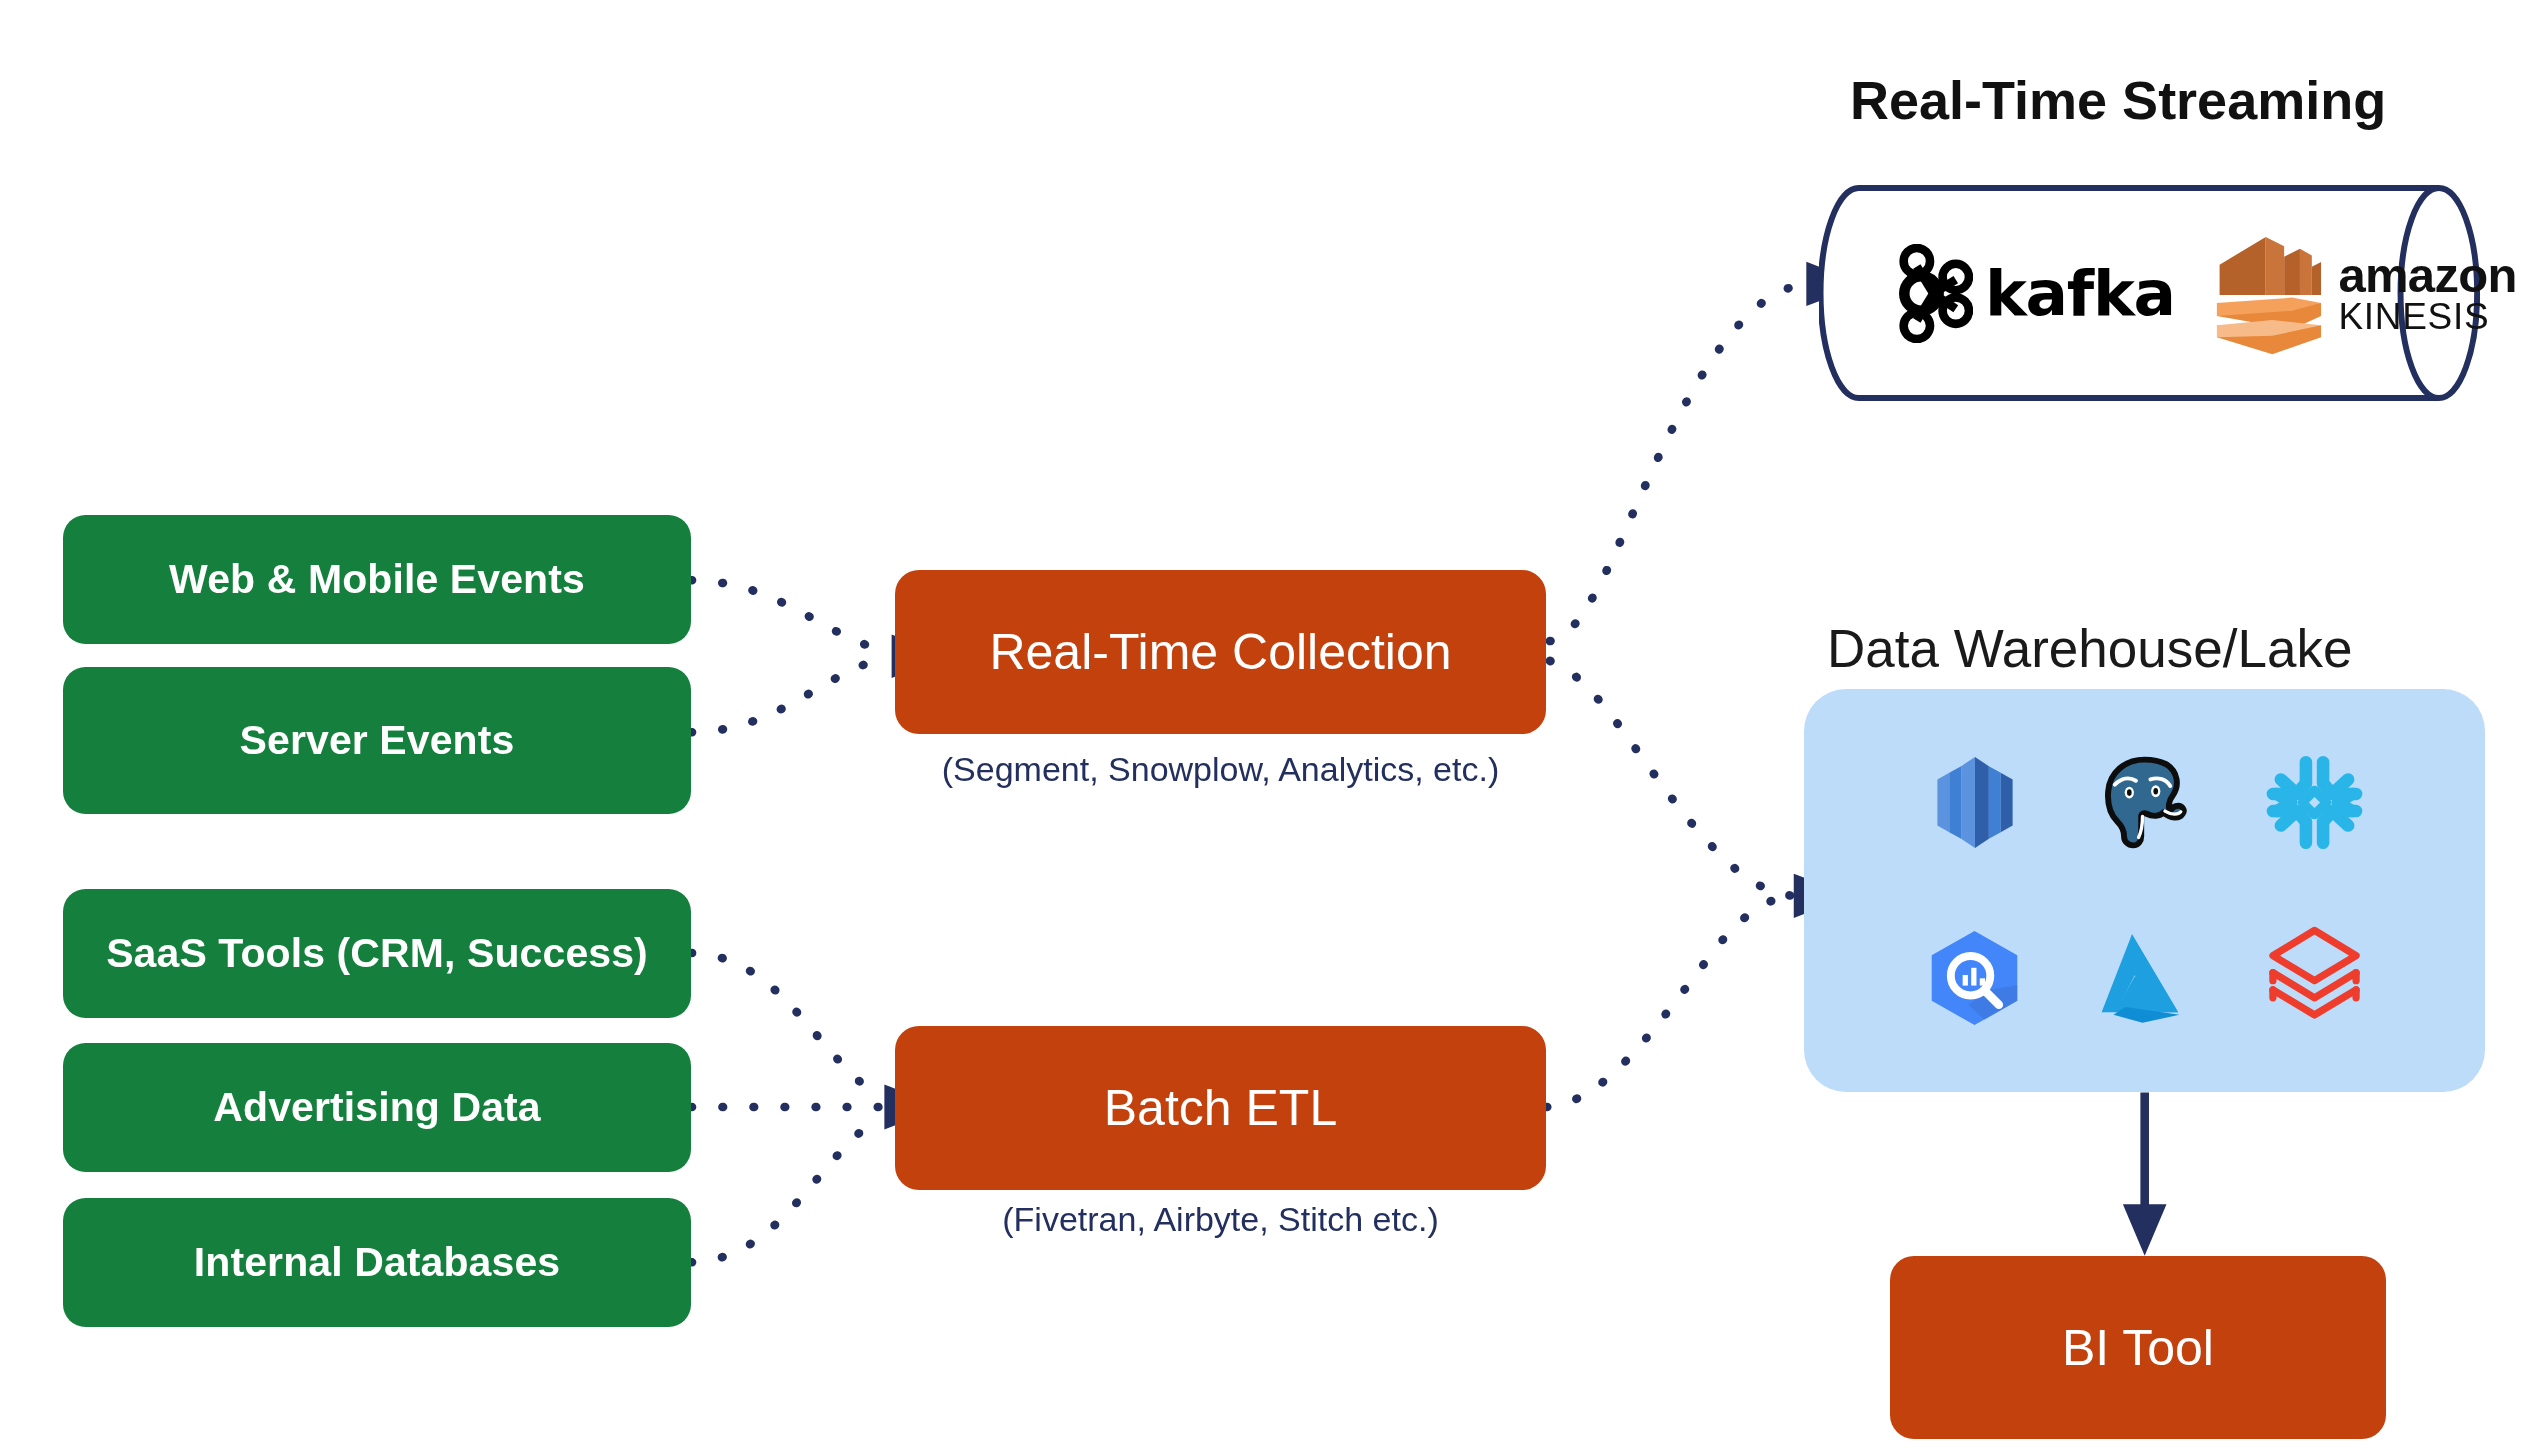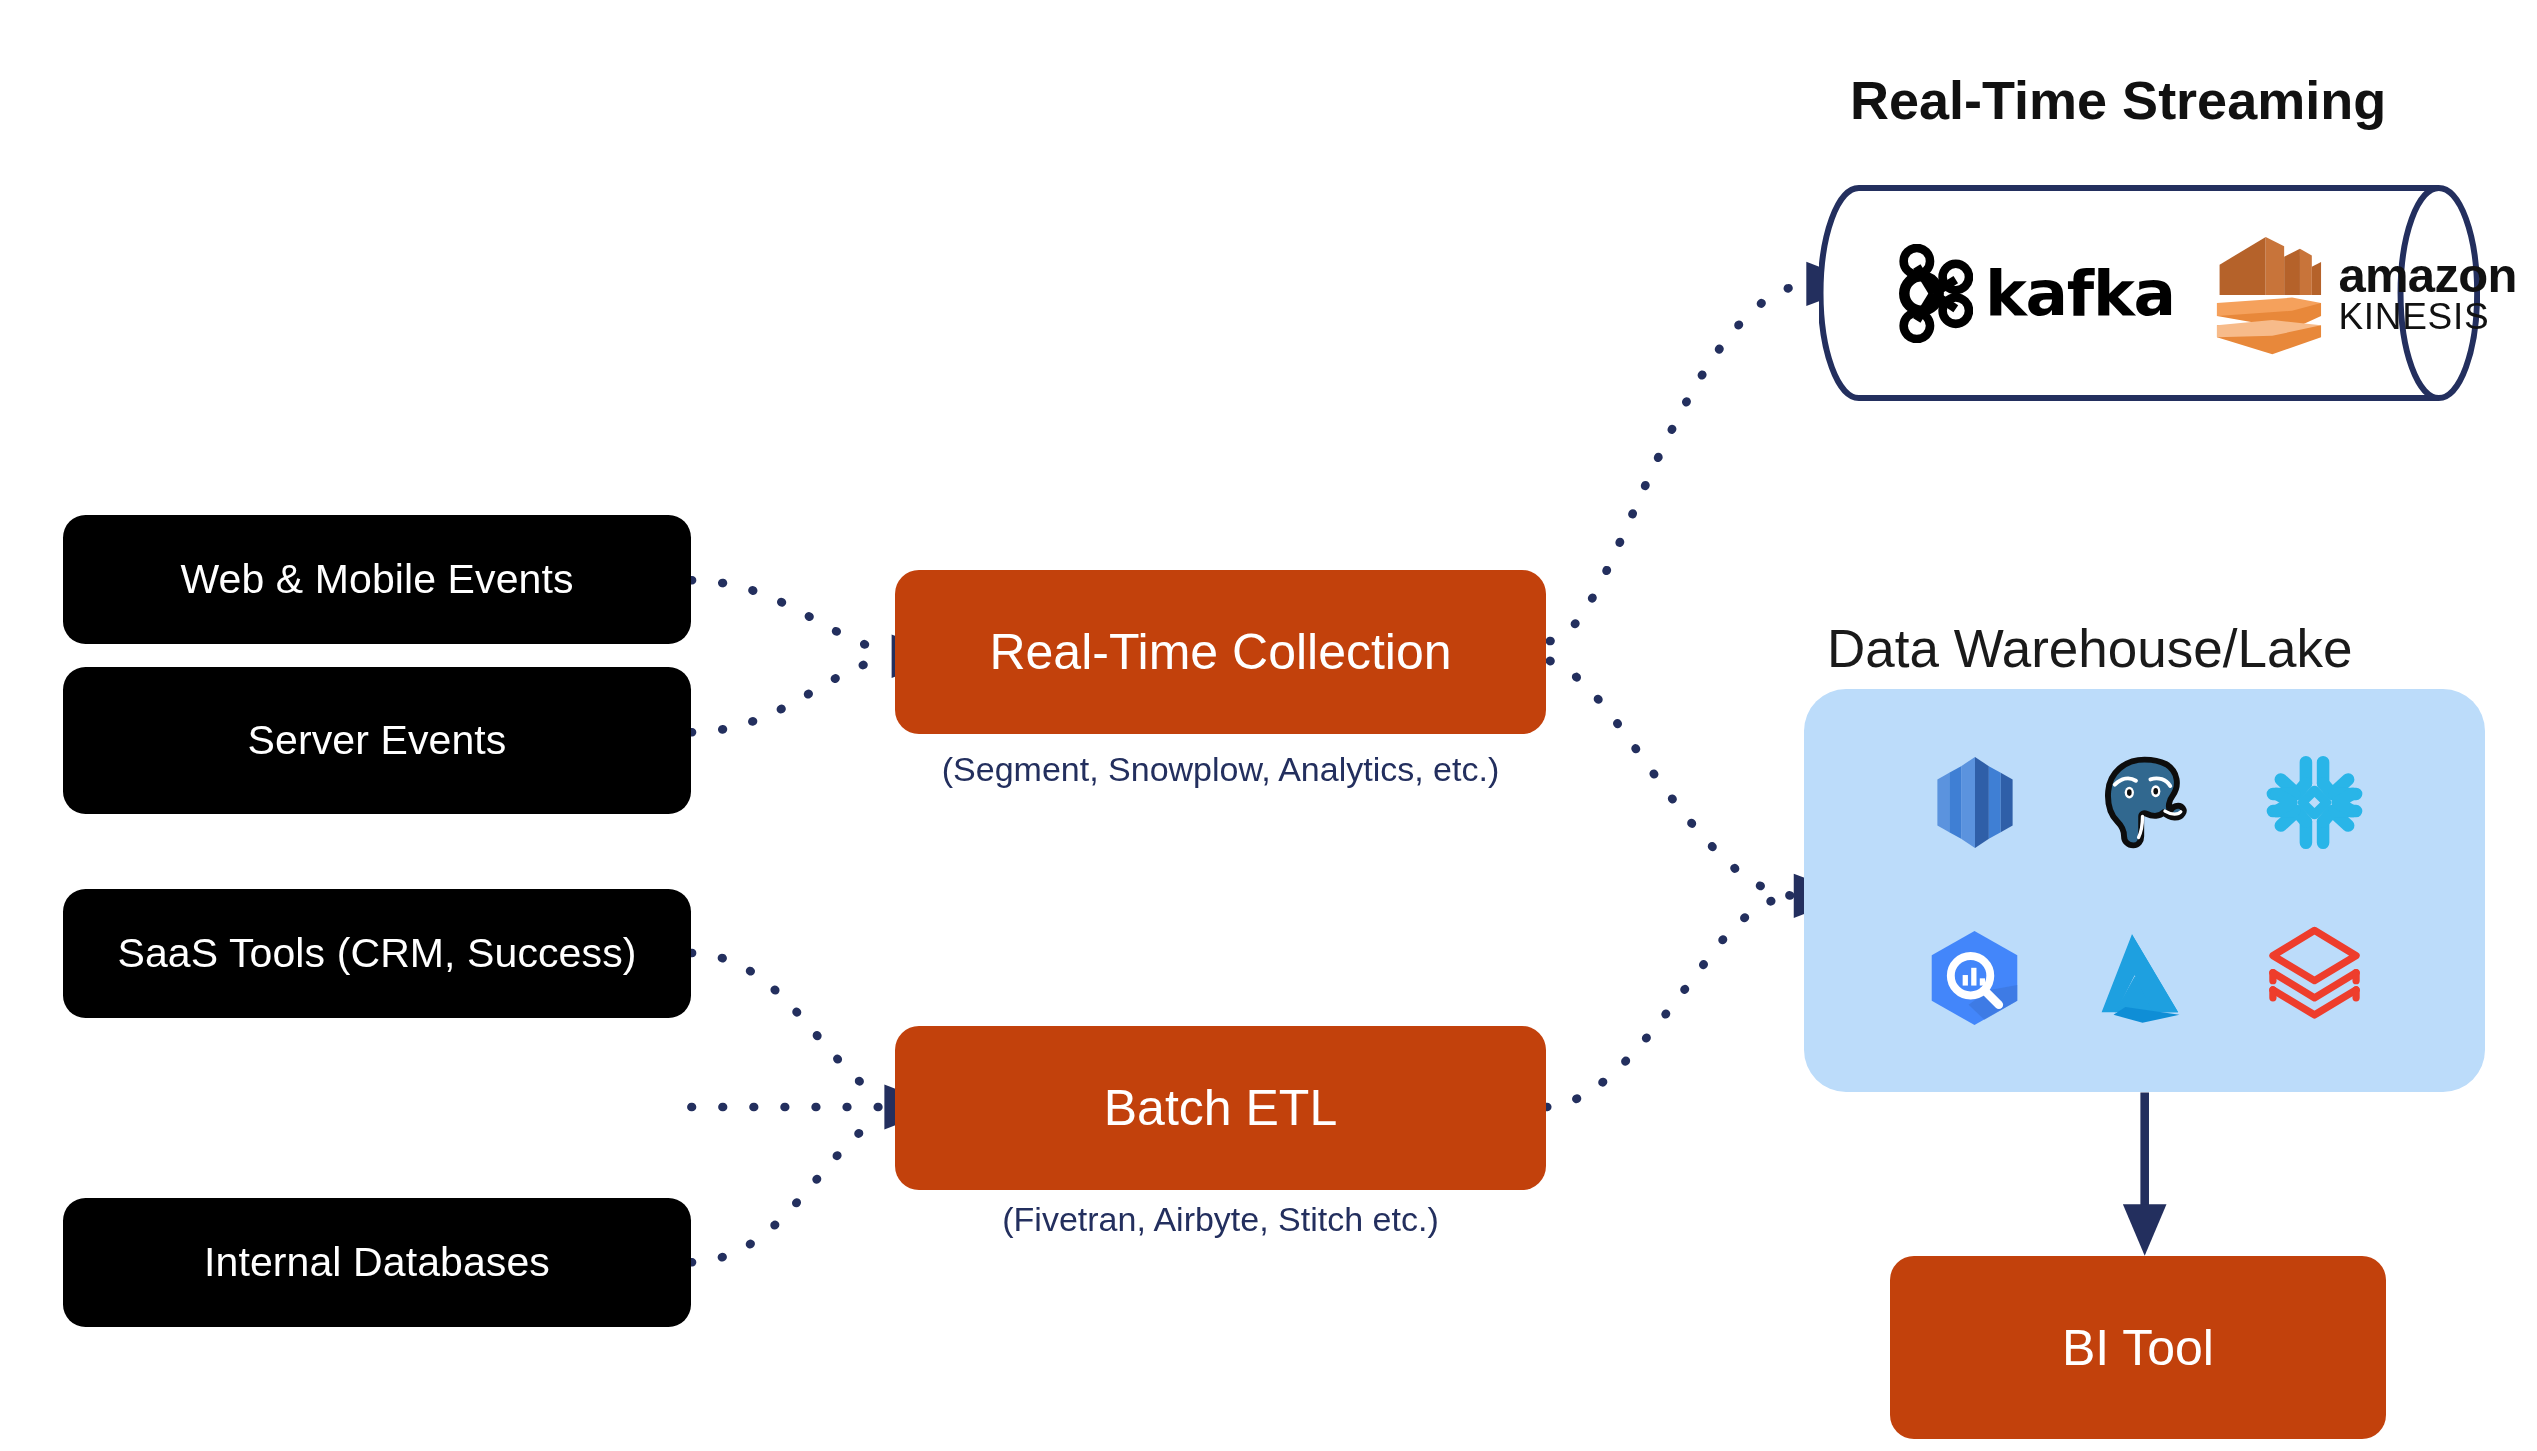--- a/index.html
+++ b/index.html
@@ -5,23 +5,23 @@
   html,body{margin:0;padding:0;background:#ffffff;}
   body{width:2538px;height:1452px;position:relative;overflow:hidden;
        font-family:"Liberation Sans",sans-serif;}
 
   #stage{position:absolute;left:0;top:0;width:2538px;height:1452px;}
 
   
   #wires{position:absolute;left:0;top:0;width:2538px;height:1452px;z-index:1;}
 
   
-  .src{position:absolute;z-index:3;background:#000000;border-radius:22.5px;
+  .src{position:absolute;z-index:3;background:#15803d;border-radius:22.5px;
        display:flex;align-items:center;justify-content:center;
-       color:#ffffff;font-size:41px;font-weight:400;letter-spacing:0.1px;
+       color:#ffffff;font-size:41px;font-weight:700;letter-spacing:0.1px;
        white-space:nowrap;}
 
   
   .proc{position:absolute;z-index:3;background:#c2410c;border-radius:24px;
         display:flex;align-items:center;justify-content:center;
         color:#ffffff;font-size:50px;font-weight:400;white-space:nowrap;}
 
   .caption{position:absolute;z-index:3;color:#232f5e;font-size:34px;
            text-align:center;white-space:nowrap;}
 
@@ -107,20 +107,23 @@
   </div>
 
   <div class="src" style="left:63px;top:667px;width:628px;height:147px;">
     <span>Server Events</span>
   </div>
 
   <div class="src" style="left:63px;top:889px;width:628px;height:129px;">
     <span>SaaS Tools (CRM, Success)</span>
   </div>
 
+  <div class="src" style="left:63px;top:1043px;width:628px;height:129px;">
+    <span>Advertising Data</span>
+  </div>
 
   <div class="src" style="left:63px;top:1198px;width:628px;height:129px;">
     <span>Internal Databases</span>
   </div>
 
   <div class="proc" style="left:895px;top:570px;width:651px;height:164px;">
     <span>Real-Time Collection</span>
   </div>
   <div class="caption" style="left:895px;top:750px;width:651px;">(Segment, Snowplow, Analytics, etc.)</div>
 

